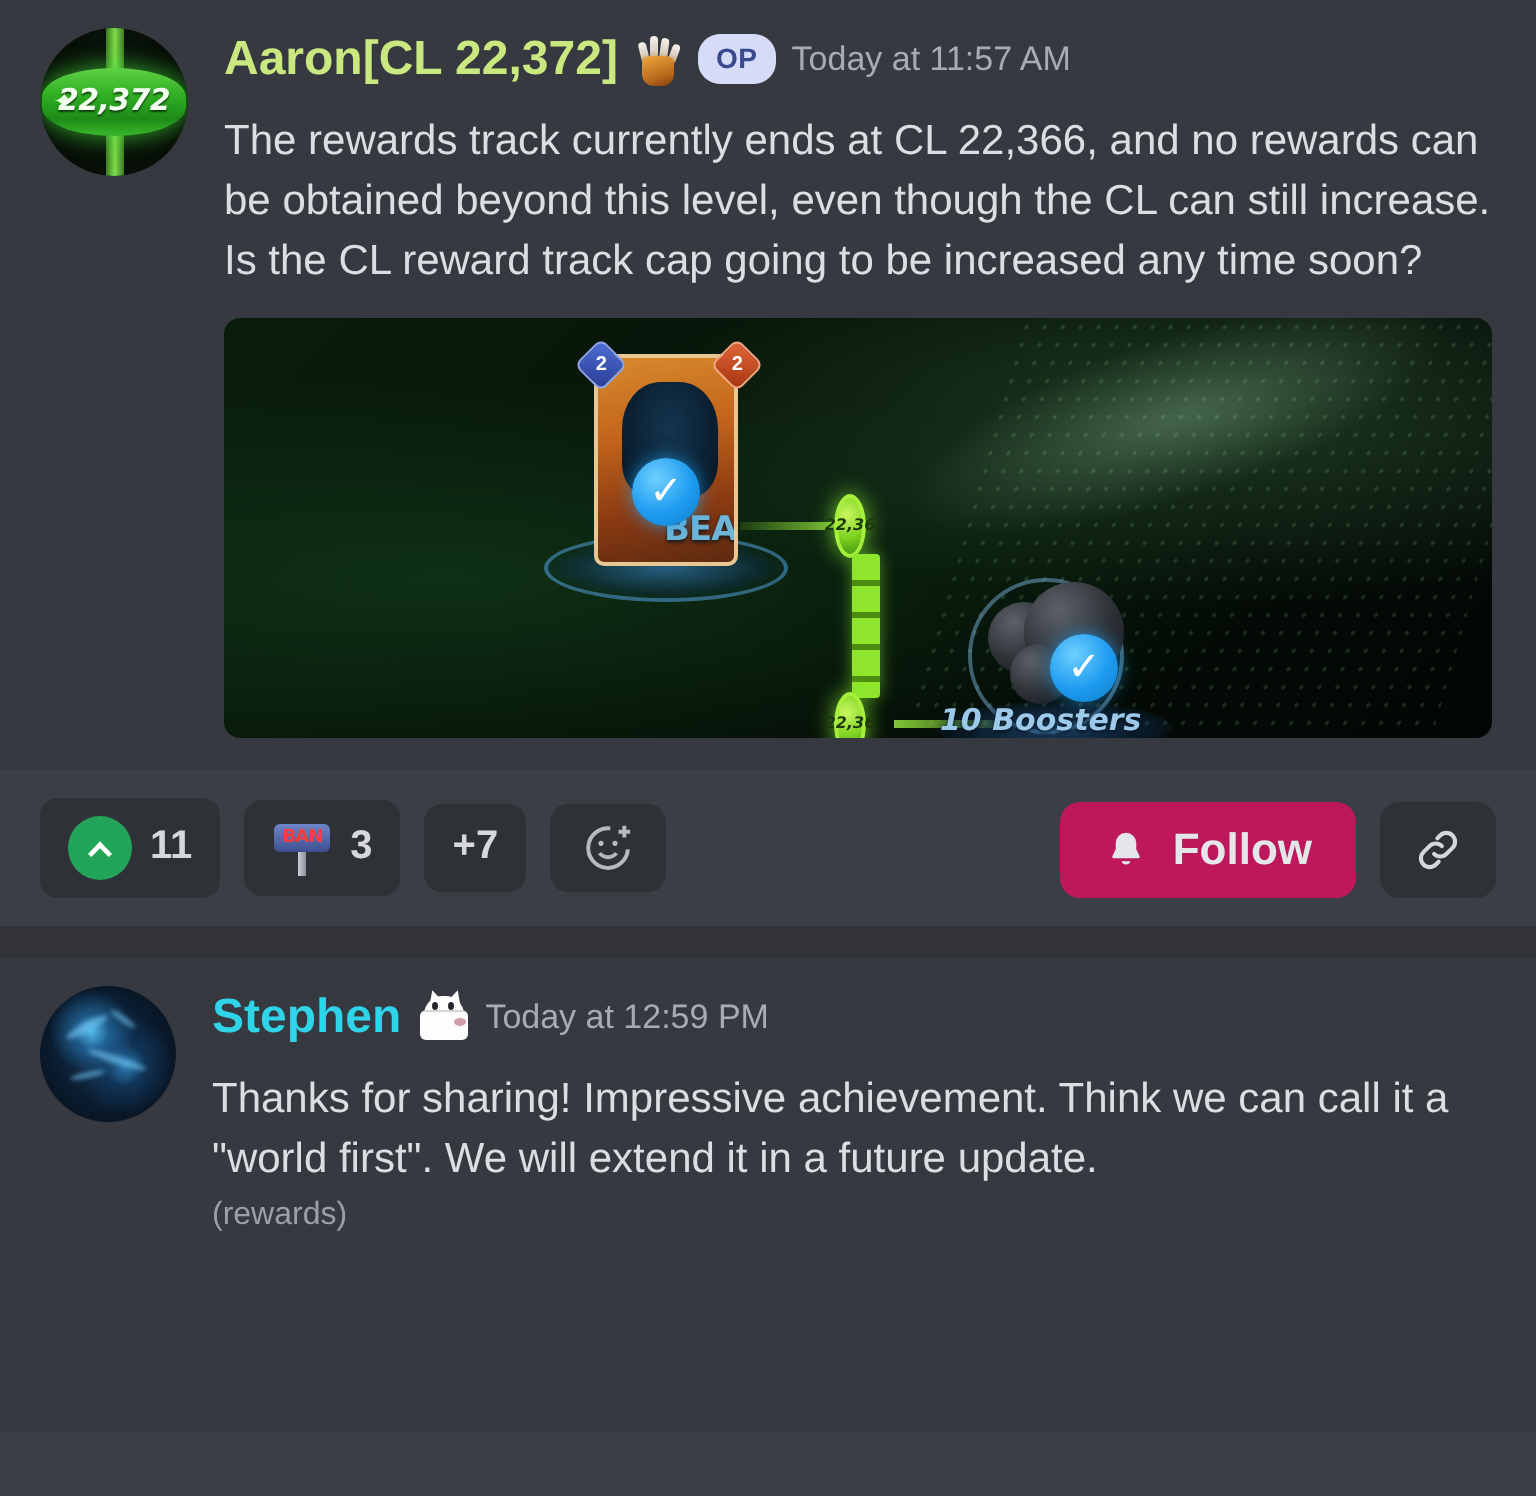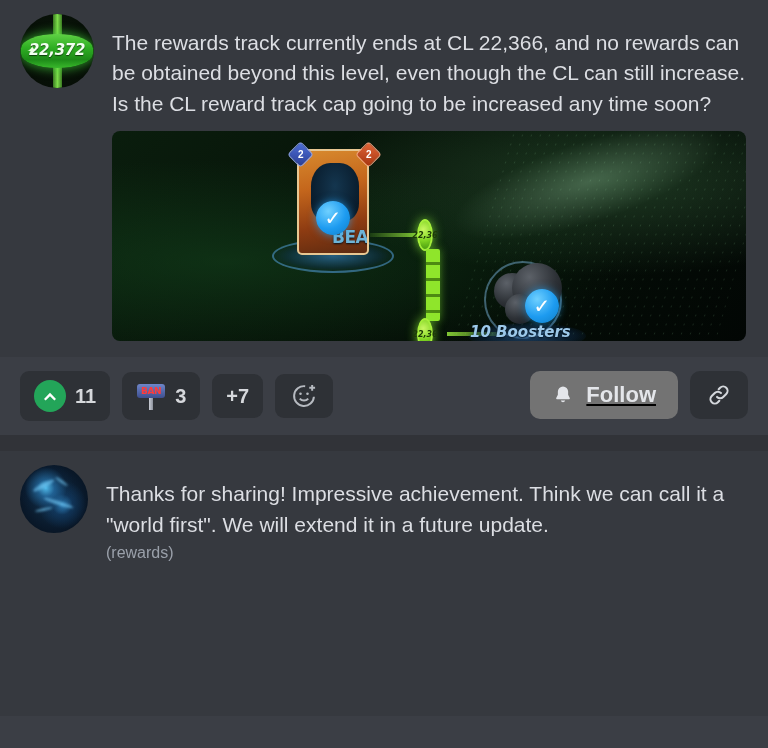--- a/index.html
+++ b/index.html
@@ -356,21 +356,21 @@
     font-family: "DejaVu Sans", sans-serif;
     font-size: 15px; font-weight: bold; font-style: italic;
     color: #9dc9ea;
     text-shadow: 0 1px 2px #04101c;
     white-space: nowrap;
   }
 
   
   .reaction-bar {
     display: flex;
-    align-items: flex-start;
+    align-items: flex-end;
     background: #3b3e45;
     padding: 14px 20px;
     margin-top: 10px;
   }
   .reactions { display: flex; gap: 12px; align-items: center; }
   .spacer { flex: 1 1 auto; }
 
   .chip {
     display: flex; align-items: center; gap: 9px;
     background: #2e3136;
@@ -417,26 +417,25 @@
     width: 58px; height: 44px;
     background: #2e3136;
     border-radius: 9px;
     display: flex; align-items: center; justify-content: center;
     cursor: pointer;
     color: #b6bac0;
   }
 
   .follow-btn {
     display: flex; align-items: center; gap: 12px;
-    background: #737373;
+    background: #be185d;
     border-radius: 10px;
     padding: 11px 22px;
     min-height: 48px;
     cursor: pointer;
-    text-decoration: underline;
   }
   .follow-label { font-size: 22px; color: #e4e6ea; font-weight: bold; }
 
   .link-btn {
     width: 58px; height: 48px;
     background: #2e3136;
     border-radius: 10px;
     display: flex; align-items: center; justify-content: center;
     margin-left: 12px;
     cursor: pointer;
@@ -460,20 +459,34 @@
 
       <div class="avatar avatar-aaron">
         <div class="av-bar top"></div>
         <div class="av-bar bot"></div>
         <div class="av-glass"></div>
         <div class="av-spark">✦</div>
         <div class="av-text">22,372</div>
       </div>
 
       <div class="msg-content">
+        <div class="msg-head">
+          <span class="username aaron">Aaron[CL 22,372]</span>
+
+          <span class="emoji-claw">
+            <span class="claw-f cf1"></span>
+            <span class="claw-f cf2"></span>
+            <span class="claw-f cf3"></span>
+            <span class="claw-f cf4"></span>
+            <span class="claw-palm"></span>
+          </span>
+
+          <span class="op-badge">OP</span>
+          <span class="timestamp">Today at 11:57 AM</span>
+        </div>
 
         <div class="msg-text">The rewards track currently ends at CL 22,366, and no rewards can be obtained beyond this level, even though the CL can still increase. Is the  CL reward track cap going to be increased any time soon?</div>
 
         <div class="embed">
           <div class="embed-dots"></div>
           <div class="embed-glow"></div>
 
           <div class="card-stand"></div>
           <div class="card">
             <div class="card-fig"></div>
@@ -565,20 +578,35 @@
     <div class="msg-row">
 
       <div class="avatar avatar-stephen">
         <span class="av-streak s1"></span>
         <span class="av-streak s2"></span>
         <span class="av-streak s3"></span>
         <span class="av-streak s4"></span>
       </div>
 
       <div class="msg-content">
+        <div class="msg-head">
+          <span class="username stephen">Stephen</span>
+
+          <span class="emoji-creature">
+            <span class="cr-ear l"></span>
+            <span class="cr-ear r"></span>
+            <span class="cr-head"></span>
+            <span class="cr-eye l"></span>
+            <span class="cr-eye r"></span>
+            <span class="cr-body"></span>
+            <span class="cr-blush"></span>
+          </span>
+
+          <span class="timestamp">Today at 12:59 PM</span>
+        </div>
 
         <div class="msg-text">Thanks for sharing!  Impressive achievement.  Think we can call it a "world first".  We will extend it in a future update.</div>
         <div class="edited-tag">(rewards)</div>
       </div>
     </div>
   </div>
 
   <div class="bottom-strip"></div>
 </div>
 

